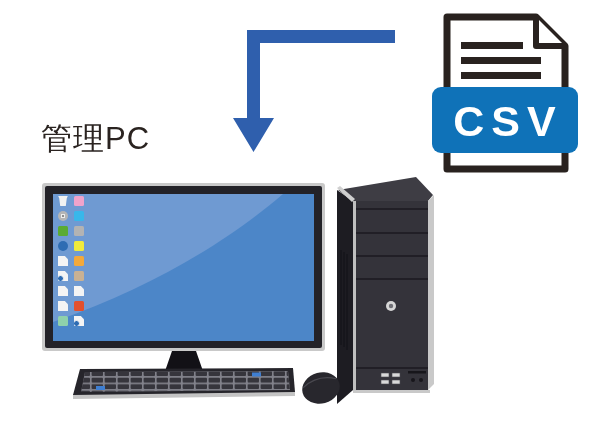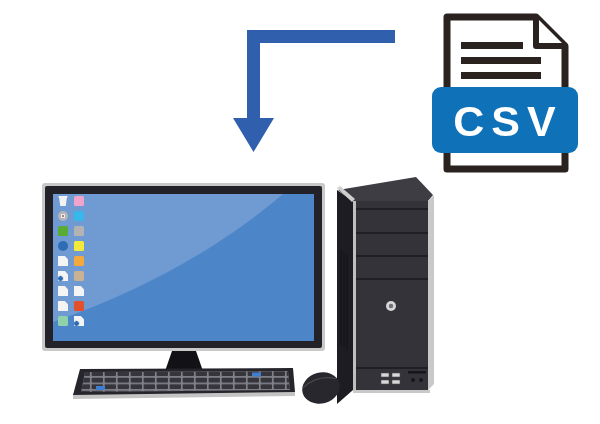--- a/index.html
+++ b/index.html
@@ -140,14 +140,15 @@
       <div class="dicon document-dot" style="left: 58px; top: 271px;"></div>
       <div class="dicon square" style="left: 74px; top: 271px; background: rgb(201, 177, 147);"></div>
       <div class="dicon document" style="left: 58px; top: 286px;"></div>
       <div class="dicon document" style="left: 74px; top: 286px;"></div>
       <div class="dicon document" style="left: 58px; top: 301px;"></div>
       <div class="dicon square" style="left: 74px; top: 301px; background: rgb(226, 80, 45);"></div>
       <div class="dicon square" style="left: 58px; top: 316px; background: rgb(143, 209, 171);"></div>
       <div class="dicon document-dot" style="left: 74px; top: 316px;"></div>
     </div>
 
+  <div class="pc-label">管理PC</div>
 
 </div>
 
 </body></html>

